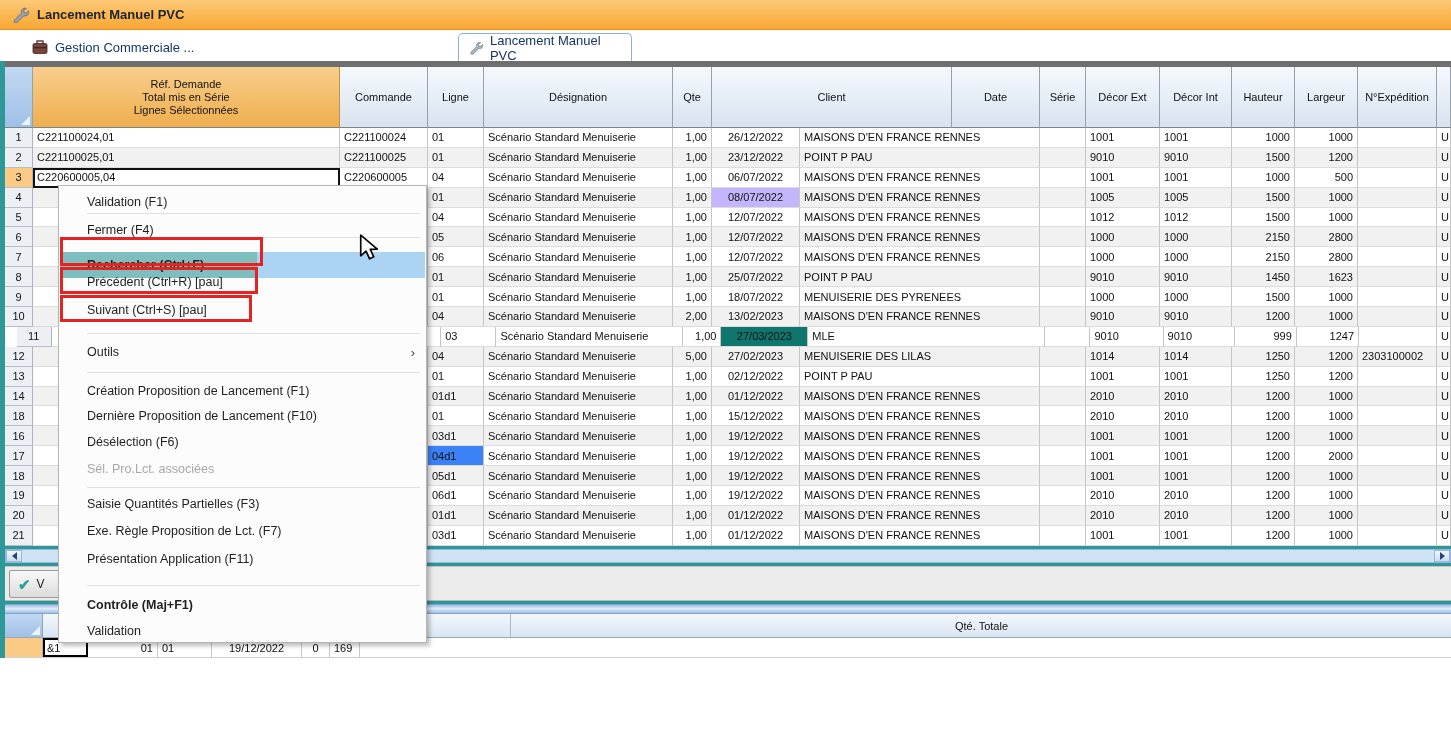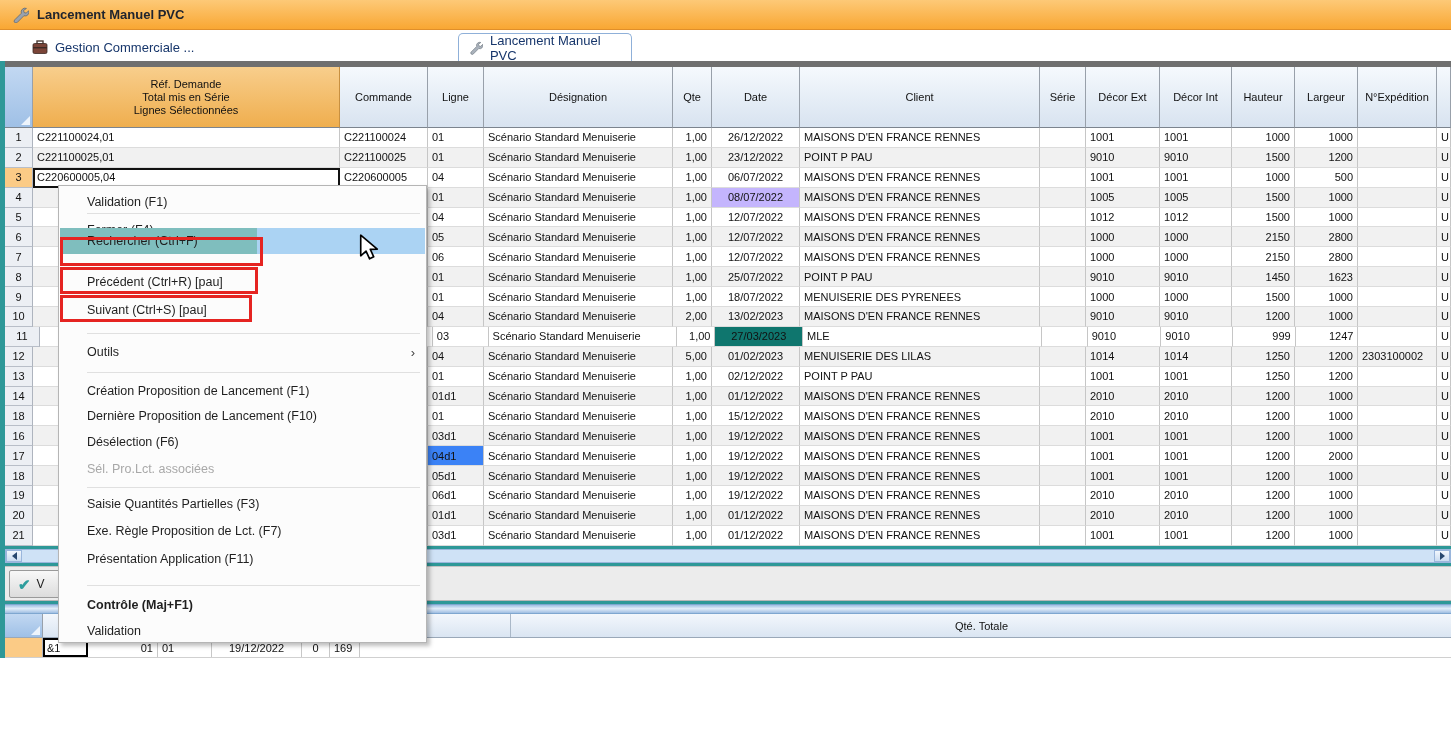--- a/index.html
+++ b/index.html
@@ -131,22 +131,22 @@
       </div>
       <div class="hcell orange" style="width: 307px; flex-direction: column; justify-content: center; align-items: center;">
         <div>Réf. Demande</div>
         <div>Total mis en Série</div>
         <div>Lignes Sélectionnées</div>
       </div>
       <div class="hcell" style="width: 88px;">Commande</div>
       <div class="hcell" style="width: 56px;">Ligne</div>
       <div class="hcell" style="width: 189px;">Désignation</div>
       <div class="hcell" style="width: 39px;">Qte</div>
+      <div class="hcell" style="width: 240px;">Client</div>
       <div class="hcell" style="width: 88px;">Date</div>
-      <div class="hcell" style="width: 240px;">Client</div>
       <div class="hcell" style="width: 46px;">Série</div>
       <div class="hcell" style="width: 74px;">Décor Ext</div>
       <div class="hcell" style="width: 72px;">Décor Int</div>
       <div class="hcell" style="width: 63px;">Hauteur</div>
       <div class="hcell" style="width: 63px;">Largeur</div>
       <div class="hcell" style="width: 79px;">N°Expédition</div>
       <div class="hcell" style="width: 14px;"></div>
     </div>
     <div class="drow">
       <div class="dcell rownum" style="width: 28px; justify-content: center;">1</div>
@@ -312,21 +312,21 @@
       <div class="dcell" style="width: 240px; justify-content: flex-start; background: rgb(241, 241, 241);">MAISONS D'EN FRANCE RENNES</div>
       <div class="dcell" style="width: 46px; justify-content: flex-start; background: rgb(241, 241, 241);"></div>
       <div class="dcell" style="width: 74px; justify-content: flex-start; background: rgb(241, 241, 241);">9010</div>
       <div class="dcell" style="width: 72px; justify-content: flex-start; background: rgb(241, 241, 241);">9010</div>
       <div class="dcell" style="width: 63px; justify-content: flex-end; background: rgb(241, 241, 241);">1200</div>
       <div class="dcell" style="width: 63px; justify-content: flex-end; background: rgb(241, 241, 241);">1000</div>
       <div class="dcell" style="width: 79px; justify-content: flex-start; background: rgb(241, 241, 241);"></div>
       <div class="dcell" style="width: 14px; justify-content: flex-start; background: rgb(241, 241, 241);">U</div>
     </div>
     <div class="drow">
-      <div class="dcell rownum" style="width: 35px; justify-content: center;">11</div>
+      <div class="dcell rownum" style="width: 35px; justify-content: center; margin-left: 12px;">11</div>
       <div class="dcell" style="width: 307px; justify-content: flex-start; background: rgb(255, 255, 255);"></div>
       <div class="dcell" style="width: 88px; justify-content: flex-start; background: rgb(255, 255, 255);"></div>
       <div class="dcell" style="width: 56px; justify-content: flex-start; background: rgb(255, 255, 255);">03</div>
       <div class="dcell" style="width: 189px; justify-content: flex-start; background: rgb(255, 255, 255);">Scénario Standard Menuiserie</div>
       <div class="dcell" style="width: 39px; justify-content: flex-end; background: rgb(255, 255, 255);">1,00</div>
       <div class="dcell" style="width: 88px; justify-content: center; background: #0f766e;">27/03/2023</div>
       <div class="dcell" style="width: 240px; justify-content: flex-start; background: rgb(255, 255, 255);">MLE</div>
       <div class="dcell" style="width: 46px; justify-content: flex-start; background: rgb(255, 255, 255);"></div>
       <div class="dcell" style="width: 74px; justify-content: flex-start; background: rgb(255, 255, 255);">9010</div>
       <div class="dcell" style="width: 72px; justify-content: flex-start; background: rgb(255, 255, 255);">9010</div>
@@ -335,21 +335,21 @@
       <div class="dcell" style="width: 79px; justify-content: flex-start; background: rgb(255, 255, 255);"></div>
       <div class="dcell" style="width: 14px; justify-content: flex-start; background: rgb(255, 255, 255);">U</div>
     </div>
     <div class="drow">
       <div class="dcell rownum" style="width: 28px; justify-content: center;">12</div>
       <div class="dcell" style="width: 307px; justify-content: flex-start; background: rgb(241, 241, 241);"></div>
       <div class="dcell" style="width: 88px; justify-content: flex-start; background: rgb(241, 241, 241);"></div>
       <div class="dcell" style="width: 56px; justify-content: flex-start; background: rgb(241, 241, 241);">04</div>
       <div class="dcell" style="width: 189px; justify-content: flex-start; background: rgb(241, 241, 241);">Scénario Standard Menuiserie</div>
       <div class="dcell" style="width: 39px; justify-content: flex-end; background: rgb(241, 241, 241);">5,00</div>
-      <div class="dcell" style="width: 88px; justify-content: center; background: rgb(241, 241, 241);">01/02/2023</div>
+      <div class="dcell" style="width: 88px; justify-content: center; background: rgb(241, 241, 241);">27/02/2023</div>
       <div class="dcell" style="width: 240px; justify-content: flex-start; background: rgb(241, 241, 241);">MENUISERIE DES LILAS</div>
       <div class="dcell" style="width: 46px; justify-content: flex-start; background: rgb(241, 241, 241);"></div>
       <div class="dcell" style="width: 74px; justify-content: flex-start; background: rgb(241, 241, 241);">1014</div>
       <div class="dcell" style="width: 72px; justify-content: flex-start; background: rgb(241, 241, 241);">1014</div>
       <div class="dcell" style="width: 63px; justify-content: flex-end; background: rgb(241, 241, 241);">1250</div>
       <div class="dcell" style="width: 63px; justify-content: flex-end; background: rgb(241, 241, 241);">1200</div>
       <div class="dcell" style="width: 79px; justify-content: flex-start; background: rgb(241, 241, 241);">2303100002</div>
       <div class="dcell" style="width: 14px; justify-content: flex-start; background: rgb(241, 241, 241);">U</div>
     </div>
     <div class="drow">
@@ -547,21 +547,21 @@
     <div class="msep" style="top: 147px;"></div>
     <div class="msep" style="top: 186px;"></div>
     <div class="msep" style="top: 301px;"></div>
     <div class="msep" style="top: 399px;"></div>
     <div class="mitem" style="top: 3px;">
       <span>Validation (F1)</span>
     </div>
     <div class="mitem" style="top: 31px;">
       <span>Fermer (F4)</span>
     </div>
-    <div class="mitem hl" style="top: 42px;">
+    <div class="mitem hl" style="top: 66px; font-weight: bold;">
       <div class="tealtag">Rechercher (Ctrl+F)</div>
     </div>
     <div class="mitem" style="top: 83px;">
       <span>Précédent (Ctrl+R) [pau]</span>
     </div>
     <div class="mitem" style="top: 111px;">
       <span>Suivant (Ctrl+S) [pau]</span>
     </div>
     <div class="mitem" style="top: 153px;">
       <span>Outils</span>

